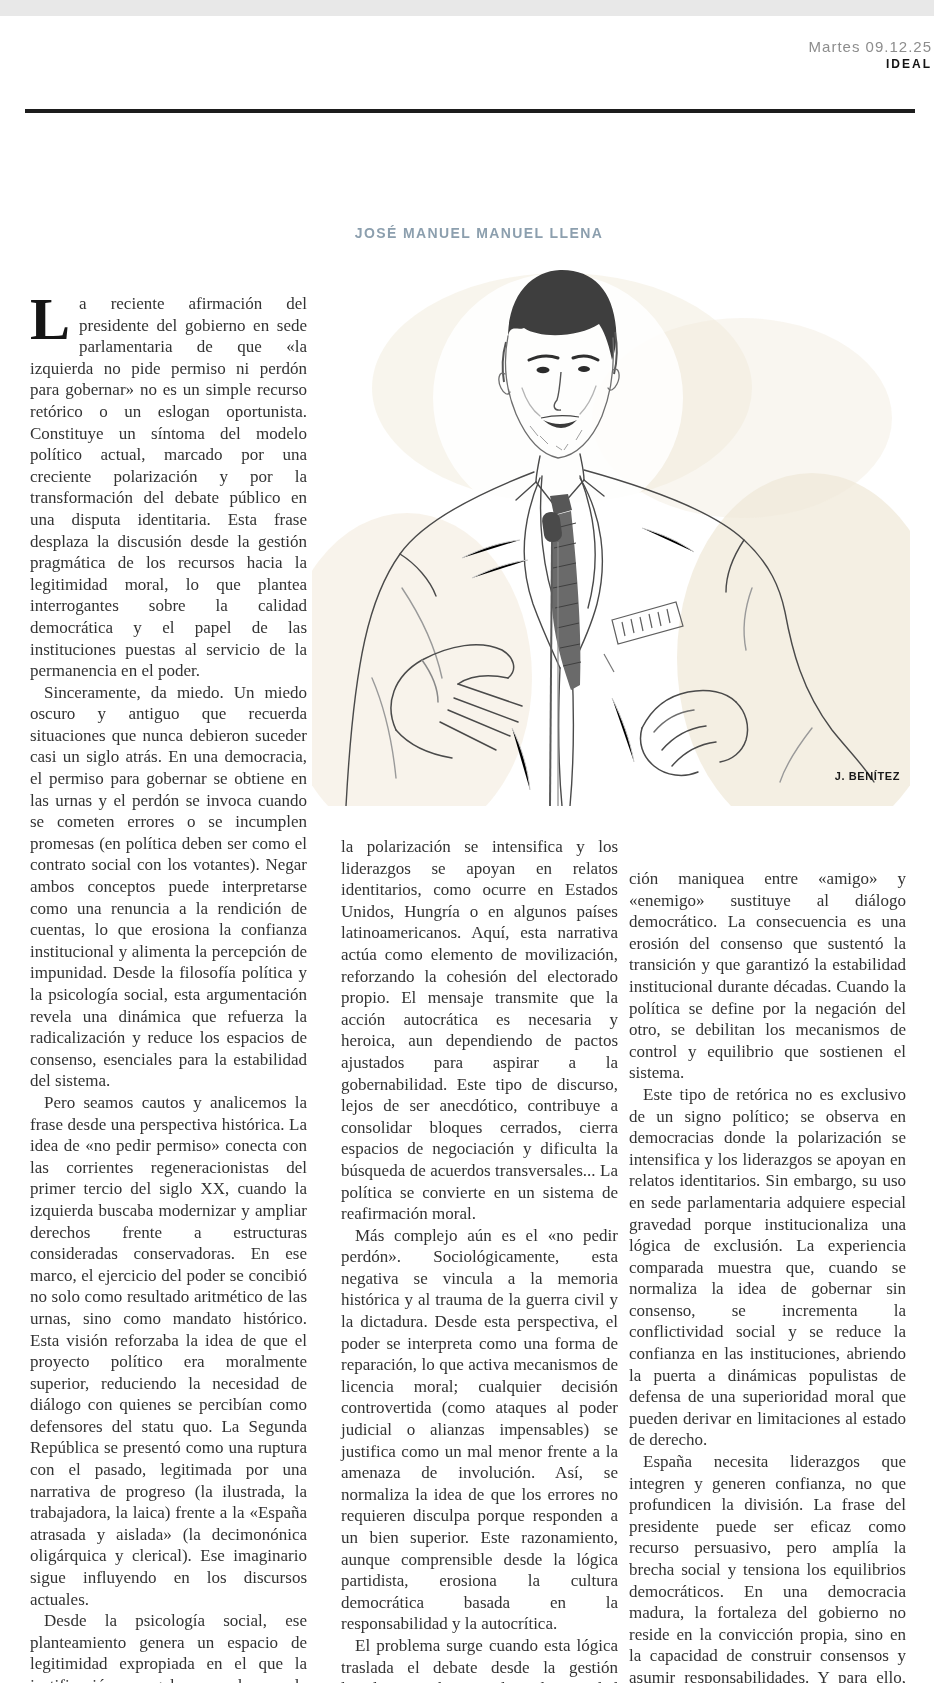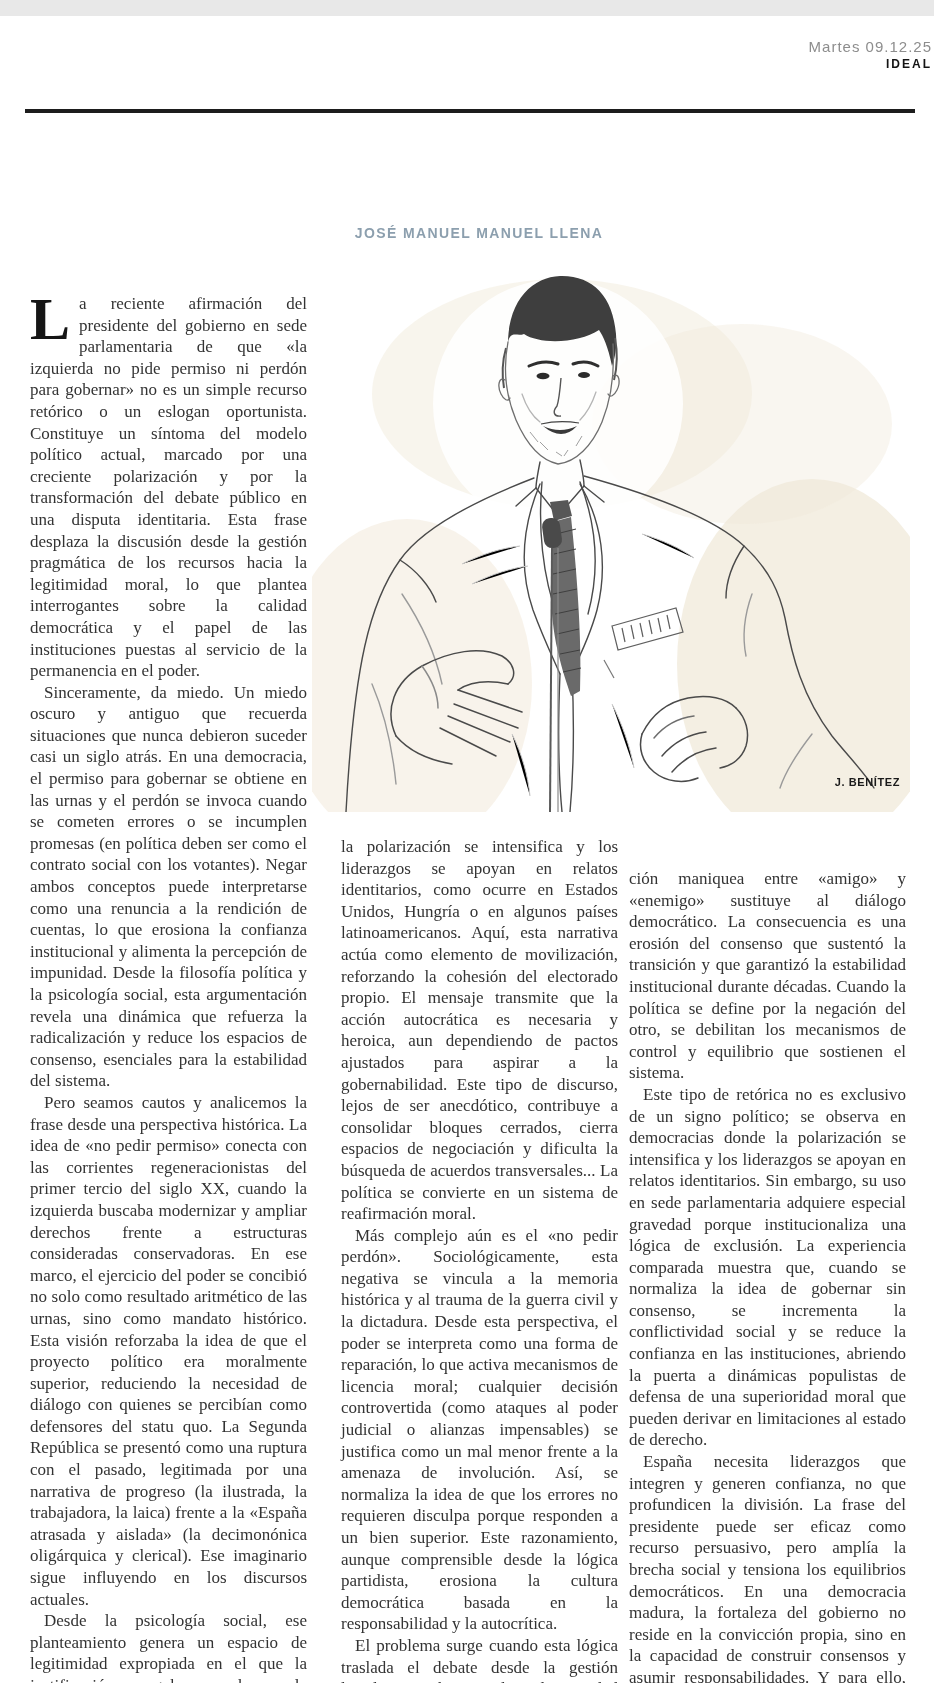--- a/index.html
+++ b/index.html
@@ -23,21 +23,21 @@
     position:absolute;left:0;top:104px;width:100%;margin:0;
     text-align:center;font-size:62px;line-height:1.05;font-weight:bold;
     letter-spacing:-1px;color:#121212;font-family:"Liberation Serif",serif;
   }
   .byline{
     position:absolute;left:0;top:209px;width:100%;
     text-align:center;font-family:"Liberation Sans",sans-serif;
     font-weight:bold;font-size:14px;letter-spacing:1.4px;color:var(--byline,#8c9fae);
   }
   
-  .illustration{position:absolute;left:312px;top:248px;width:598px;height:548px;margin:0;}
+  .illustration{position:absolute;left:312px;top:242px;width:598px;height:548px;margin:0;}
   .illustration svg{display:block;width:100%;height:100%;}
   .credit{
     position:absolute;right:10px;top:512px;
     font-family:"Liberation Sans",sans-serif;font-weight:bold;
     font-size:11px;letter-spacing:.6px;color:#1a1a1a;
   }
   
   .col{
     position:absolute;width:277px;
     font-size:17px;line-height:21.6px;text-align:justify;

